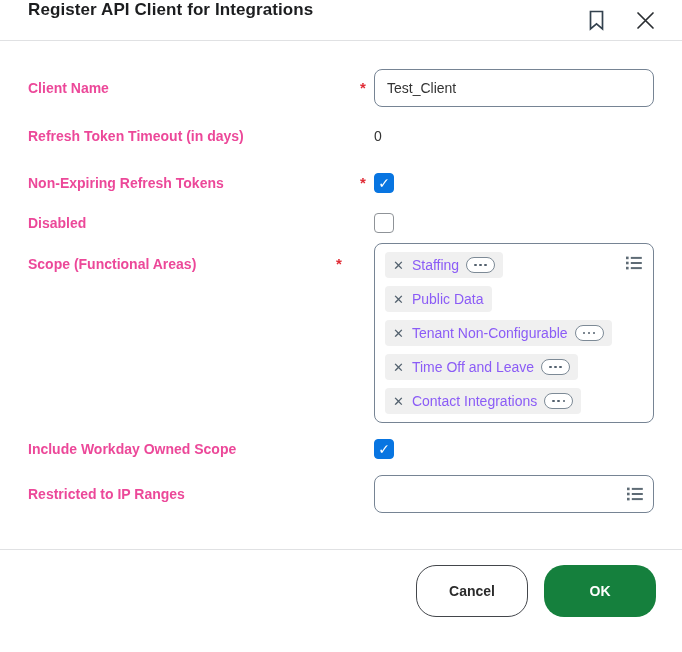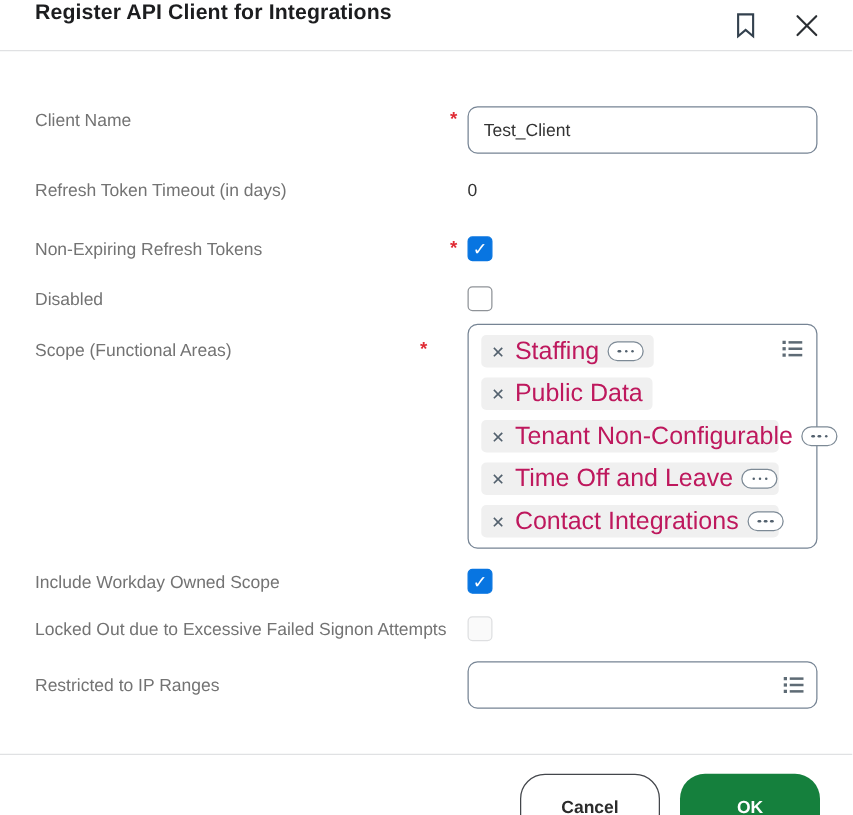--- a/index.html
+++ b/index.html
@@ -38,22 +38,22 @@
   
   .form-area { padding: 28px 28px 0 28px; }
   .form-row {
     display: grid;
     grid-template-columns: 1fr 16px 280px;
     align-items: center;
   }
   .form-row.align-top { align-items: start; gap: 24px; }
   .field-label {
     font-size: 14px;
-    font-weight: 400;
-    color: #737373;
+    font-weight: 700;
+    color: #ec4899;
     white-space: nowrap;
     line-height: 20px;
   }
   .required-star {
     font-size: 15px;
     font-weight: 700;
     color: #e02b35;
     text-align: left;
     padding-left: 2px;
     line-height: 20px;
@@ -128,21 +128,21 @@
     height: 26px;
   }
   .tag:last-child { margin-bottom: 0; }
   .tag-x {
     font-size: 13px;
     color: #53616e;
     margin-right: 8px;
     cursor: pointer;
     line-height: 1;
   }
-  .tag-label { font-size: 20px; color: #be185d; white-space: nowrap; }
+  .tag-label { font-size: 14px; color: #8b5cf6; white-space: nowrap; }
   .more-pill {
     margin-left: 7px;
     width: 29px; height: 16px;
     border: 1px solid #7d8a96;
     border-radius: 999px;
     display: inline-flex;
     align-items: center;
     justify-content: center;
     gap: 2.5px;
     background: #fff;
@@ -208,21 +208,21 @@
     </button>
   </div>
 </div>
 
 <div class="form-area">
 
   <div class="form-row">
     <div class="field-label">Client Name</div>
     <div class="required-star">*</div>
     <div class="input-wrap">
-      <input class="text-input" style="padding-right: 12px; margin-top: 16px;" value="Test_Client">
+      <input class="text-input" style="padding-right: 12px;" value="Test_Client">
     </div>
   </div>
 
   <div class="form-row mt19">
     <div class="field-label">Refresh Token Timeout (in days)</div>
     <div class="required-star"></div>
     <div class="static-value">0</div>
   </div>
 
   <div class="form-row mt27">
@@ -303,27 +303,20 @@
   </div>
 
   <div class="form-row mt16">
     <div class="field-label">Include Workday Owned Scope</div>
     <div class="required-star"></div>
     <div>
         <span class="checkbox checked"></span>
       </div>
   </div>
 
-  <div class="form-row mt18">
-    <div class="field-label">Locked Out due to Excessive Failed Signon Attempts</div>
-    <div class="required-star"></div>
-    <div>
-        <span class="checkbox disabled"></span>
-      </div>
-  </div>
 
   <div class="form-row mt16">
     <div class="field-label">Restricted to IP Ranges</div>
     <div class="required-star"></div>
     <div class="input-wrap">
       <input class="text-input" value="" style="">
       <span class="prompt-icon">
         <svg width="18" height="18" viewBox="0 0 18 18">
           <g fill="#5e6b75">
             <rect x="1" y="2.6" width="2.6" height="2.6"></rect>

